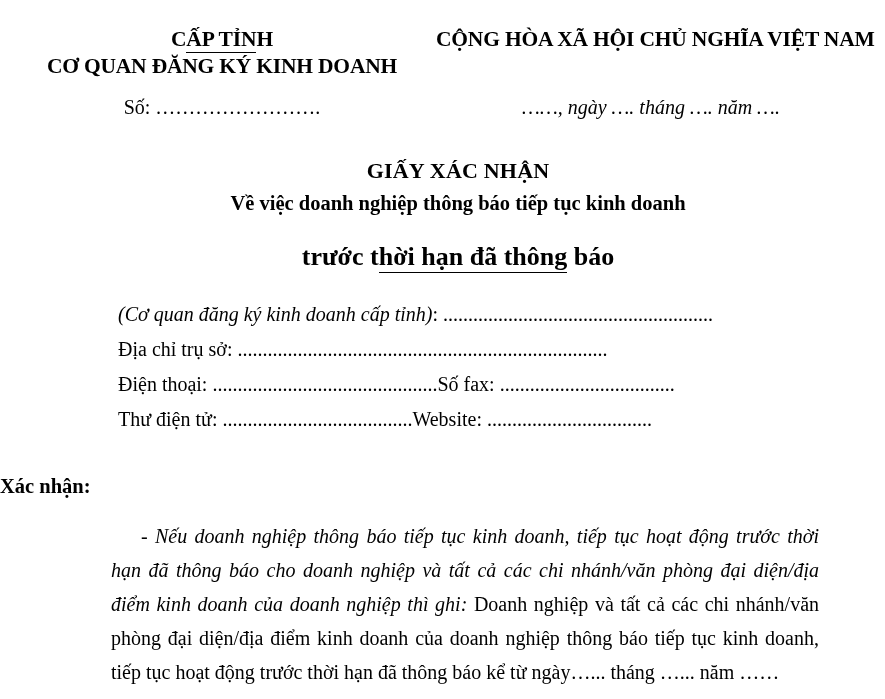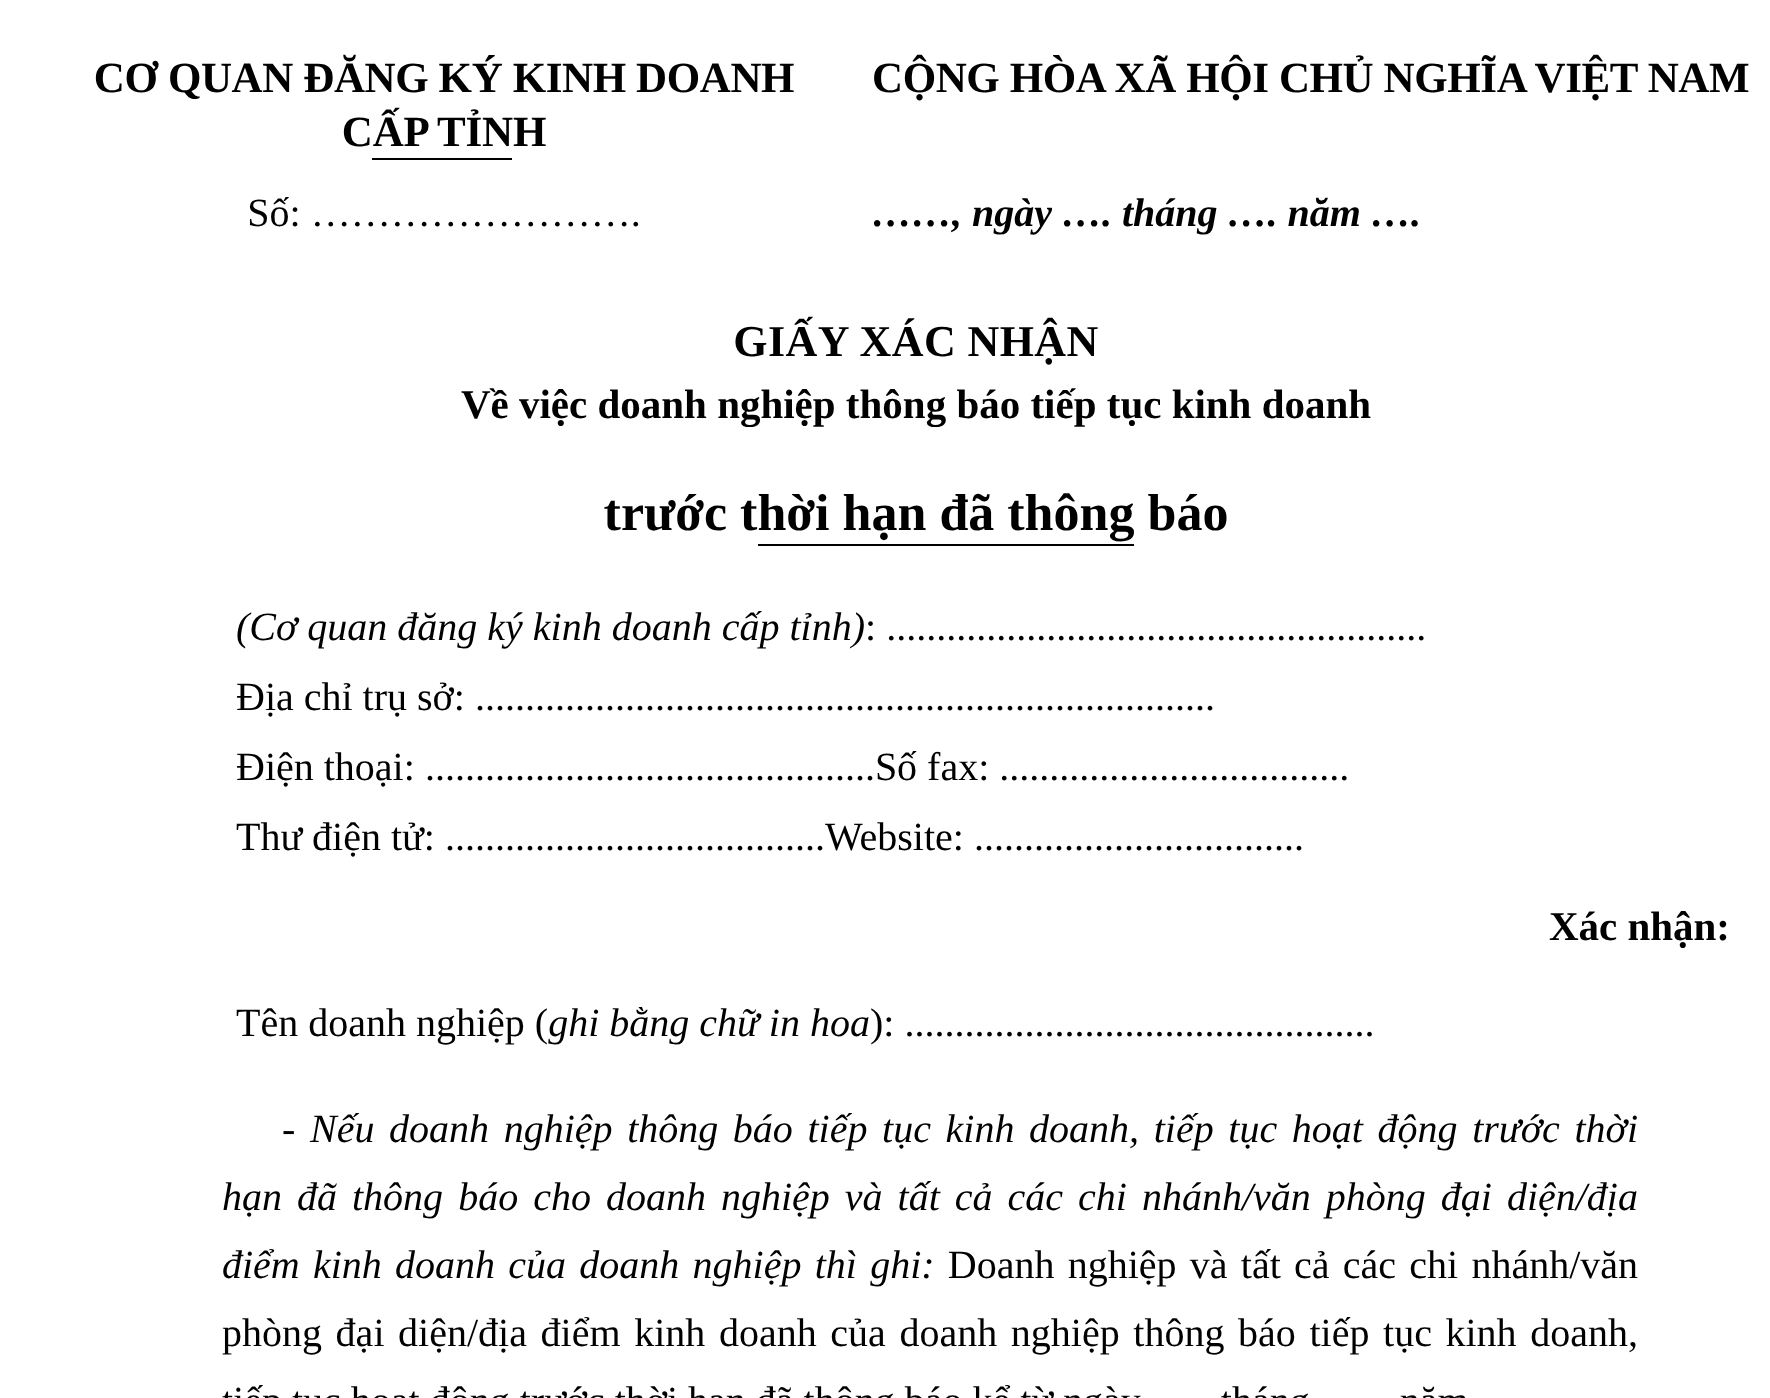--- a/index.html
+++ b/index.html
@@ -80,26 +80,25 @@
     width: 400px;
     margin-left: 22px;
     text-align: center;
     font-size: 20px;
     line-height: 26px;
     white-space: nowrap;
   }
   .meta-date {
     width: 430px;
     margin-left: 14px;
-    text-align: left;
+    text-align: center;
     font-style: italic;
     font-size: 20px;
     line-height: 26px;
     white-space: nowrap;
-    font-weight: bold;
   }
 
   
   .title-block {
     text-align: center;
     margin-top: 36px;
     padding-left: 31px;
   }
   .doc-title {
     font-weight: bold;
@@ -135,25 +134,25 @@
     line-height: 35px;
     white-space: nowrap;
     overflow: hidden;
   }
   .ital {
     font-style: italic;
   }
 
   
   .confirm-heading {
-    text-align: right;
+    text-align: left;
     font-weight: bold;
     font-size: 20.5px;
     line-height: 30px;
-    margin-top: 12px;
+    margin-top: 34px;
     padding-right: 20px;
   }
 
   .fields-2 {
     margin-top: 16px;
     padding-left: 118px;
     padding-right: 64px;
   }
 
   
@@ -175,22 +174,22 @@
   }
 </style>
 </head>
 <body>
 
 <div class="page">
 
   <div class="header">
 
     <div class="header-col left">
+      <div class="org-line cap"><span>C</span><span class="underline-partial">ẤP TỈN</span><span>H</span></div>
       <div class="org-line">CƠ QUAN ĐĂNG KÝ KINH DOANH</div>
-      <div class="org-line cap"><span>C</span><span class="underline-partial">ẤP TỈN</span><span>H</span></div>
     </div>
 
     <div class="header-col right">
       <div class="nation-line">CỘNG HÒA XÃ HỘI CHỦ NGHĨA VIỆT NAM</div>
     </div>
 
   </div>
 
   <div class="meta-row">
     <div class="meta-number">Số: …………………….</div>
@@ -212,20 +211,19 @@
     <div class="field-line"><span>Điện thoại:</span><span> .............................................</span><span>Số fax:</span><span>  ...................................</span></div>
 
     <div class="field-line"><span>Thư điện tử:</span><span>  ......................................</span><span>Website:</span><span>  .................................</span></div>
 
   </div>
 
   <div class="confirm-heading">Xác nhận:</div>
 
   <div class="fields-2">
 
-    <div class="field-line"><span>Tên doanh nghiệp (</span><span class="ital">ghi bằng chữ in hoa</span><span>):  ...............................................</span></div>
 
 
   </div>
 
   <div class="para"><span class="indent"></span><span class="lead">- Nếu doanh nghiệp thông báo tiếp tục kinh doanh, tiếp tục hoạt động trước thời hạn đã thông báo cho doanh nghiệp và tất cả các chi nhánh/văn phòng đại diện/địa điểm kinh doanh của doanh nghiệp thì ghi:</span><span> Doanh nghiệp và tất cả các chi nhánh/văn phòng đại diện/địa điểm kinh doanh của doanh nghiệp thông báo tiếp tục kinh doanh, tiếp tục hoạt động trước thời hạn đã thông báo kể từ ngày…... tháng …... năm ……</span></div>
 
 </div>
 
 </body></html>

